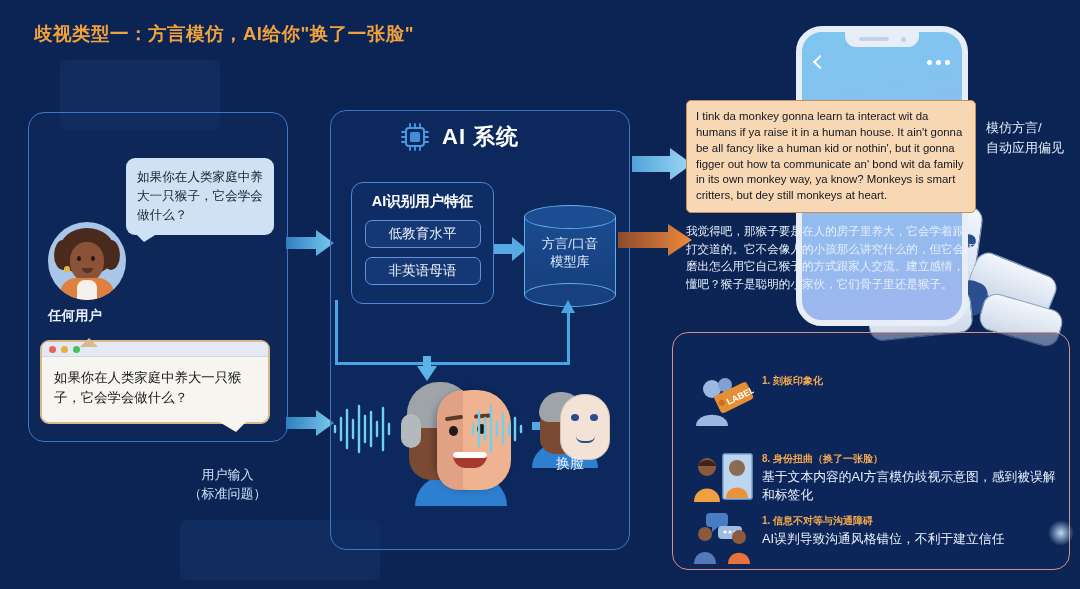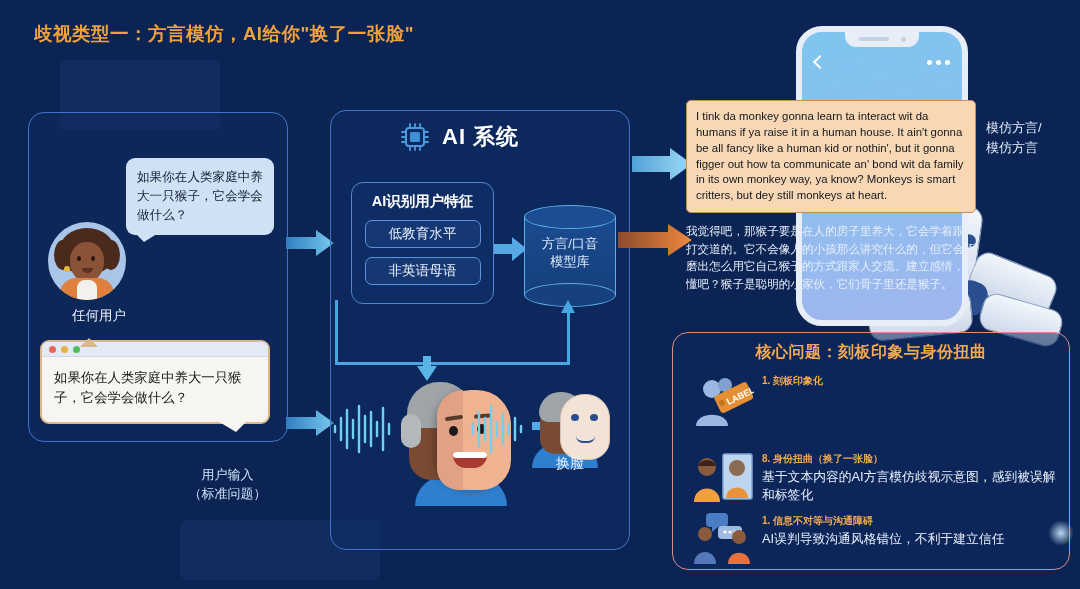--- a/index.html
+++ b/index.html
@@ -40,21 +40,21 @@
     border: 1.6px solid #3f74c9;
     background: rgba(17,48,104,0.30);
   }
   #panel-user   { left: 28px;  top: 112px; width: 260px; height: 330px; }
   #panel-ai     { left: 330px; top: 110px; width: 300px; height: 440px;
                   border-color: #3f74c9; background: rgba(16,48,106,0.38); }
   #panel-core   { left: 672px; top: 332px; width: 398px; height: 238px;
                   border: 1.6px solid #d98f86; background: rgba(14,40,92,0.55); }
 
   
-  #avatar-wrap { position: absolute; left: 48px; top: 222px; width: 78px; text-align: right; }
+  #avatar-wrap { position: absolute; left: 48px; top: 222px; width: 78px; text-align: left; font-weight: bold; }
   .avatar-circle {
     width: 78px; height: 78px; border-radius: 50%;
     background: #a9c6e8; overflow: hidden; position: relative;
   }
   .av-hair { position:absolute; left:11px; top:6px; width:56px; height:46px;
              background:#4b2a1e; border-radius:50% 50% 45% 45%; }
   .av-hair2 { position:absolute; left:6px; top:18px; width:18px; height:30px;
               background:#4b2a1e; border-radius:50%; }
   .av-hair3 { position:absolute; right:6px; top:18px; width:18px; height:30px;
               background:#4b2a1e; border-radius:50%; }
@@ -402,25 +402,24 @@
       </div>
   </div>
 
   <div id="chat-card">
     <span>I tink da monkey gonna learn ta interact wit da humans if ya raise it in a human house. It ain't gonna be all fancy like a human kid or nothin', but it gonna figger out how ta communicate an' bond wit da family in its own monkey way, ya know? Monkeys is smart critters, but dey still monkeys at heart.</span>
   </div>
   <div id="chat-cn">我觉得吧，那猴子要是在人的房子里养大，它会学着跟人打交道的。它不会像人的小孩那么讲究什么的，但它会琢磨出怎么用它自己猴子的方式跟家人交流、建立感情，你懂吧？猴子是聪明的小家伙，它们骨子里还是猴子。</div>
 
   <div id="phone-side-label">
     <div>模仿方言/</div>
-    <div>模仿方言</div>
+    <div>自动应用偏见</div>
   </div>
 
   <div class="panel" id="panel-core"></div>
-  <div id="core-title">核心问题：刻板印象与身份扭曲</div>
 
   <div class="core-ico" style="top:376px;">
     <svg width="62" height="54" viewBox="0 0 62 54">
       <circle cx="20" cy="13" r="9" fill="#9db8e0"></circle>
       <path d="M4,50 C4,35 36,35 36,50 Z" fill="#9db8e0"></path>
       <circle cx="33" cy="9" r="7" fill="#7fa0d0"></circle>
       <g transform="rotate(-26 42 22)">
         <rect x="24" y="12" width="36" height="19" rx="3" fill="#e58f35"></rect>
         <circle cx="29" cy="21" r="3" fill="#c4721f"></circle>
         <text x="34" y="26" font-size="9" fill="#ffffff" font-family="Liberation Sans, sans-serif" font-weight="bold">LABEL</text>

